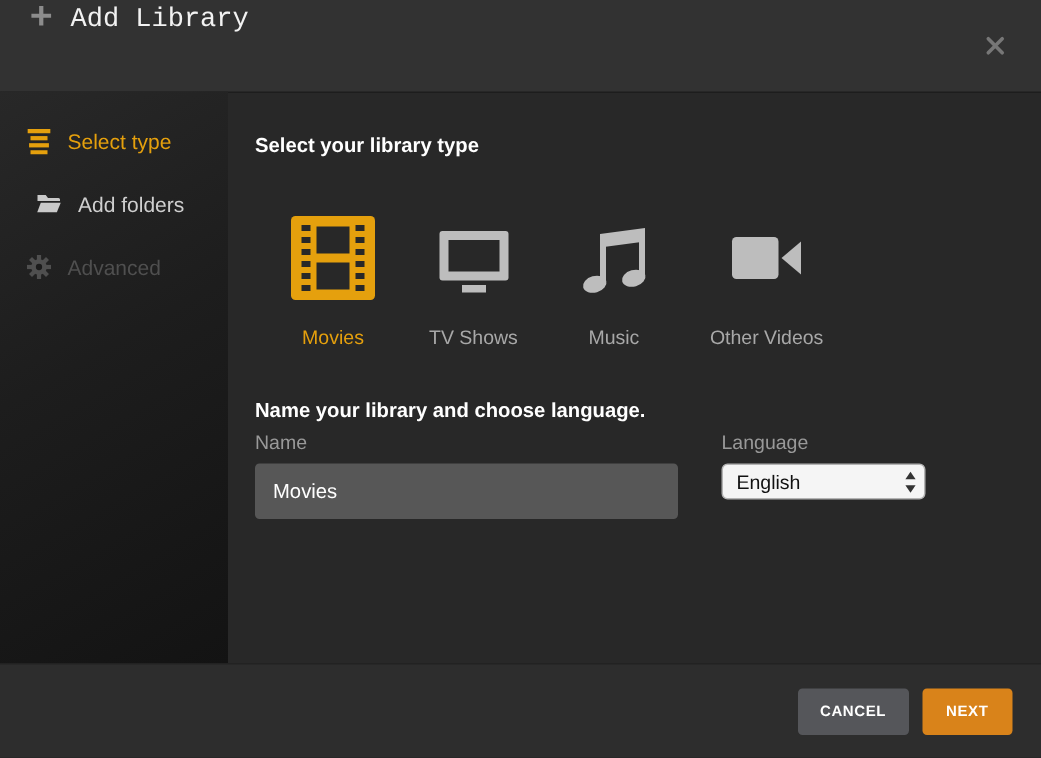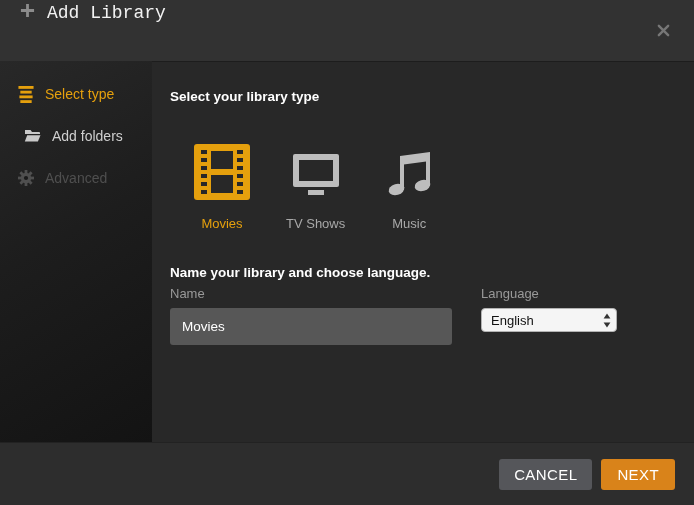--- a/index.html
+++ b/index.html
@@ -46,21 +46,21 @@
     width:136px;height:24px;background:#f5f5f5;border:1px solid #b3b3b3;border-radius:4px;
     display:flex;align-items:center;justify-content:space-between;
     padding:0 5px 0 9px;font-size:13px;color:#111;box-sizing:border-box;cursor:pointer;gap:48px;
   }
   
   .footer{
     flex:0 0 62px;background:#2d2d2d;display:flex;align-items:center;
     justify-content:flex-end;padding-right:19px;gap:9px;box-shadow:0 -1px 0 #222;
   }
   .btn{
-    height:31px;border:none;border-radius:3px;font-weight:normal;font-size:15px;
+    height:31px;border:none;border-radius:3px;font-weight:bold;font-size:10px;
     color:#fff;letter-spacing:.4px;cursor:pointer;font-family:"Liberation Sans",sans-serif;
   }
   .btn.cancel{background:#55565a;padding:0 15px;}
   .btn.next{background:#d9831a;padding:0 16px;}
 </style>
 </head>
 <body>
 
 <div class="window">
 
@@ -168,20 +168,29 @@
                 <polygon points="19,14 23,13.5 23,46 19,46"></polygon>
                 <polygon points="45,10 49,9.5 49,42 45,42"></polygon>
                 <polygon points="19,12 49,8 49,17 19,21"></polygon>
               </g>
             </svg>
           </span>
           <span class="tile-label">Music</span>
         </div>
 
 
+        <div class="tile">
+          <span>
+            <svg width="56" height="56" viewBox="0 0 56 56">
+              <rect x="5" y="14" width="31" height="28" rx="3" fill="#bdbdbd"></rect>
+              <polygon points="38,28 51,17 51,39" fill="#bdbdbd"></polygon>
+            </svg>
+          </span>
+          <span class="tile-label">Other Videos</span>
+        </div>
 
       </div>
 
       <div class="name-section">
         <div class="section-title">Name your library and choose language.</div>
         <div class="fields">
           <div class="field">
             <span class="field-label">Name</span>
             <input class="name-input" type="text" value="Movies" style="">
           </div>

